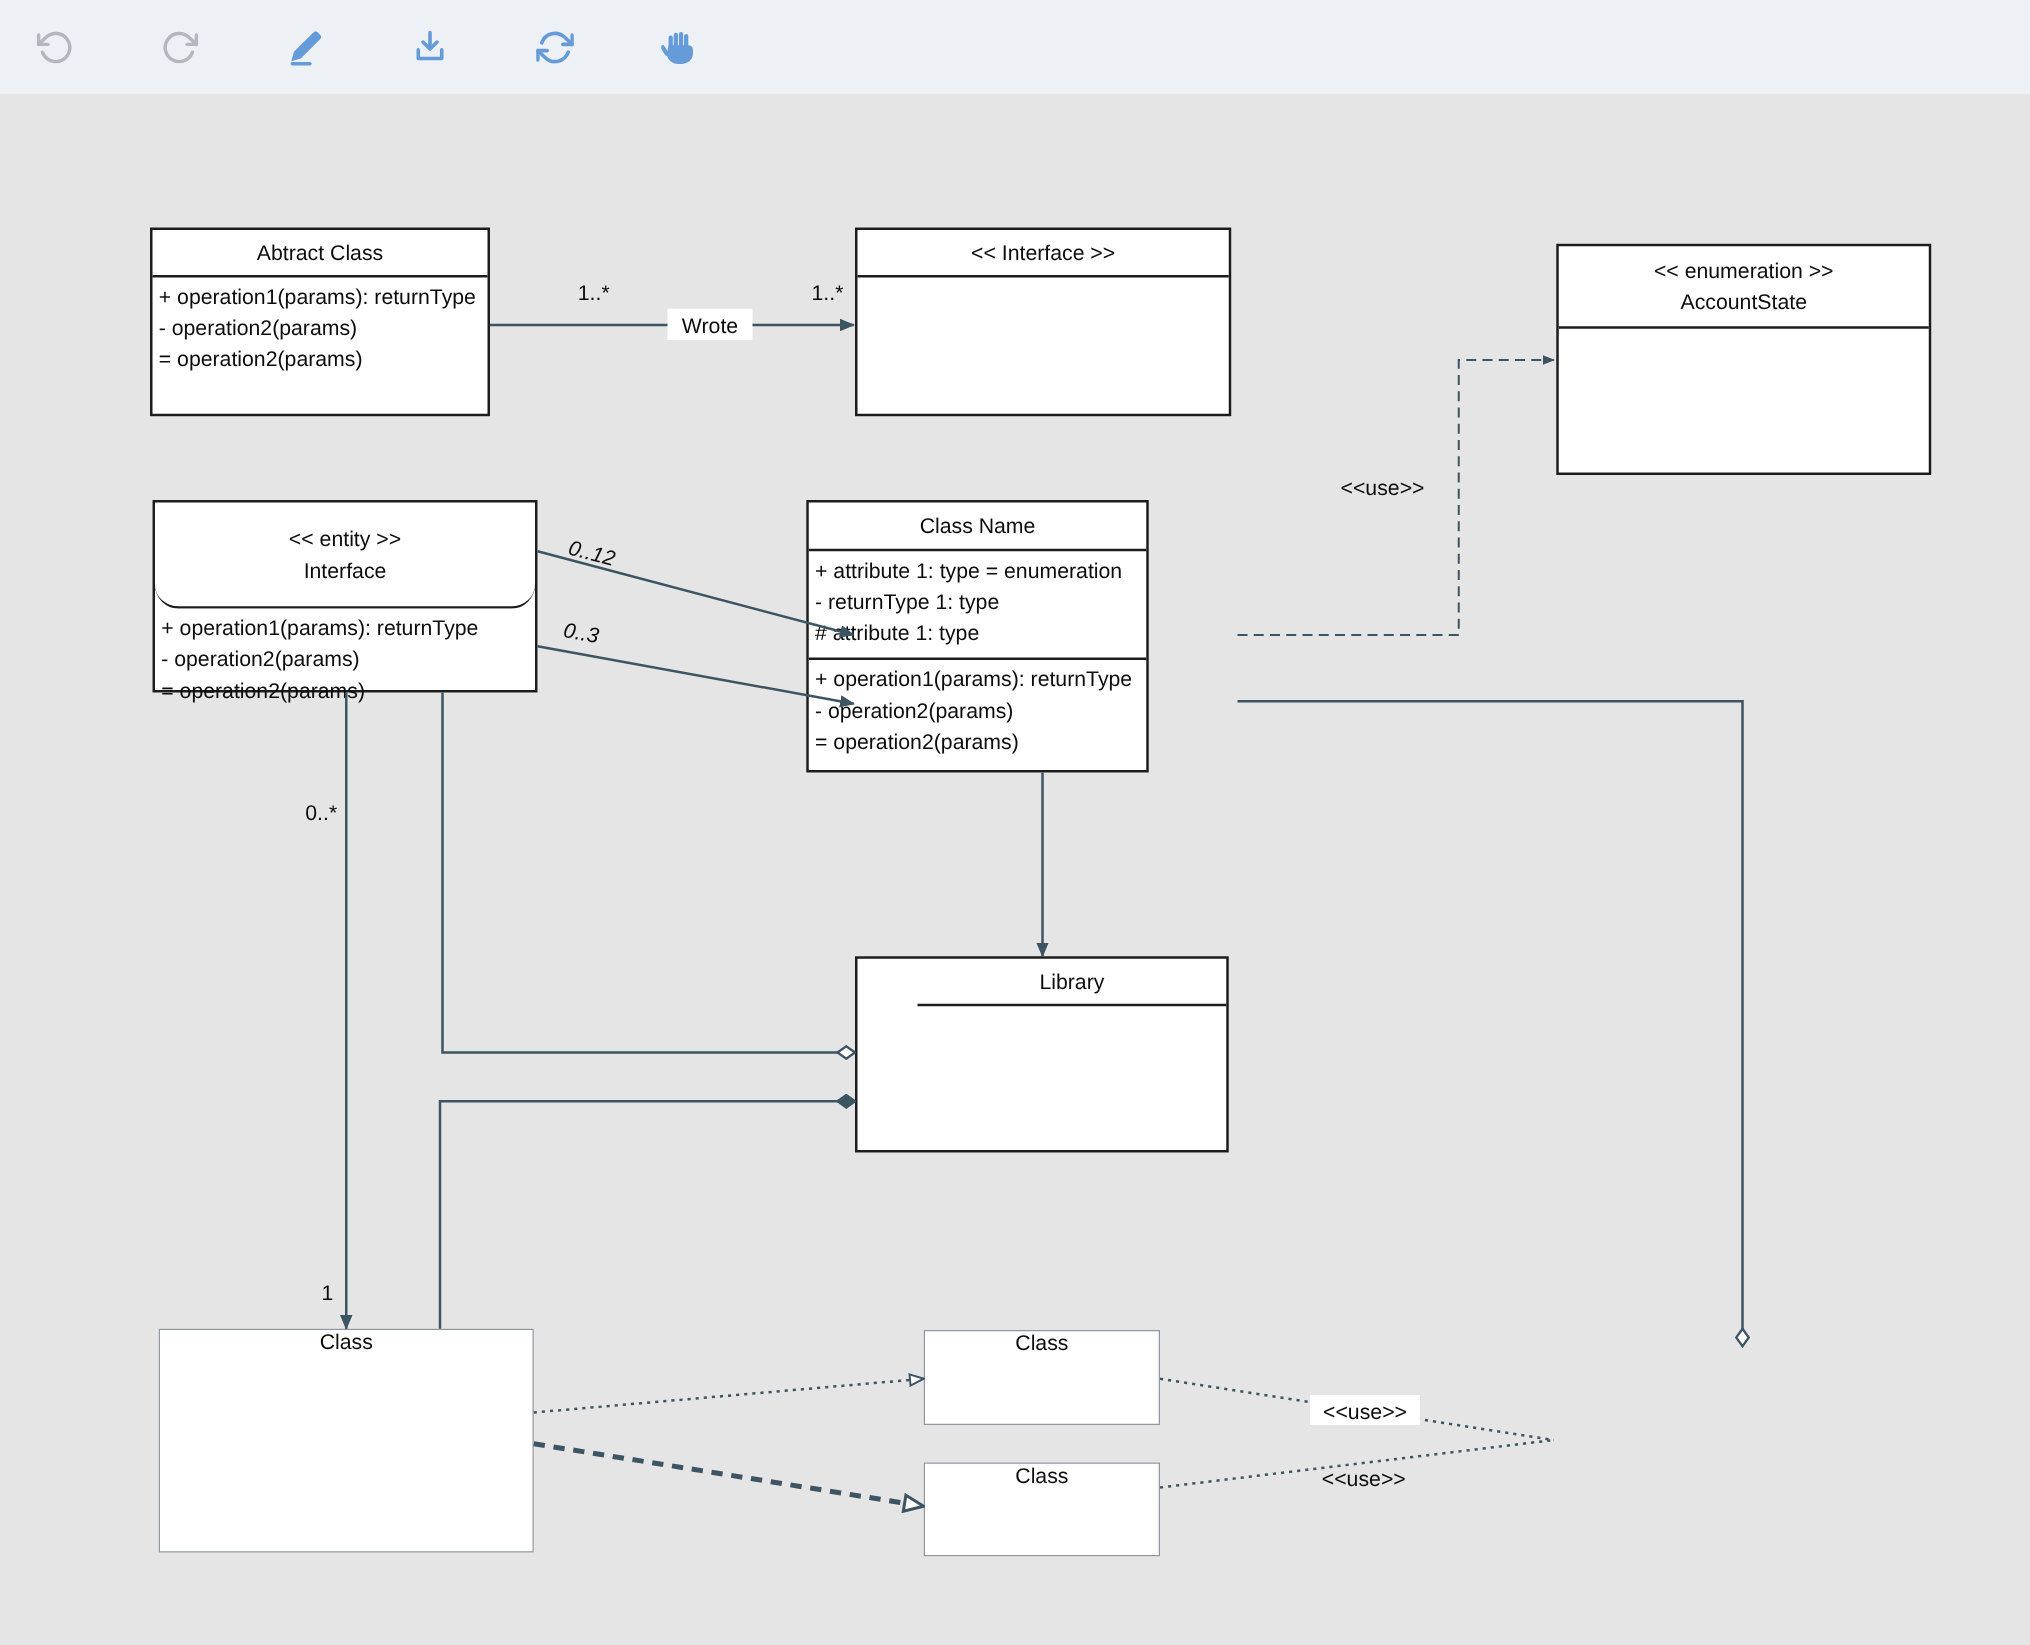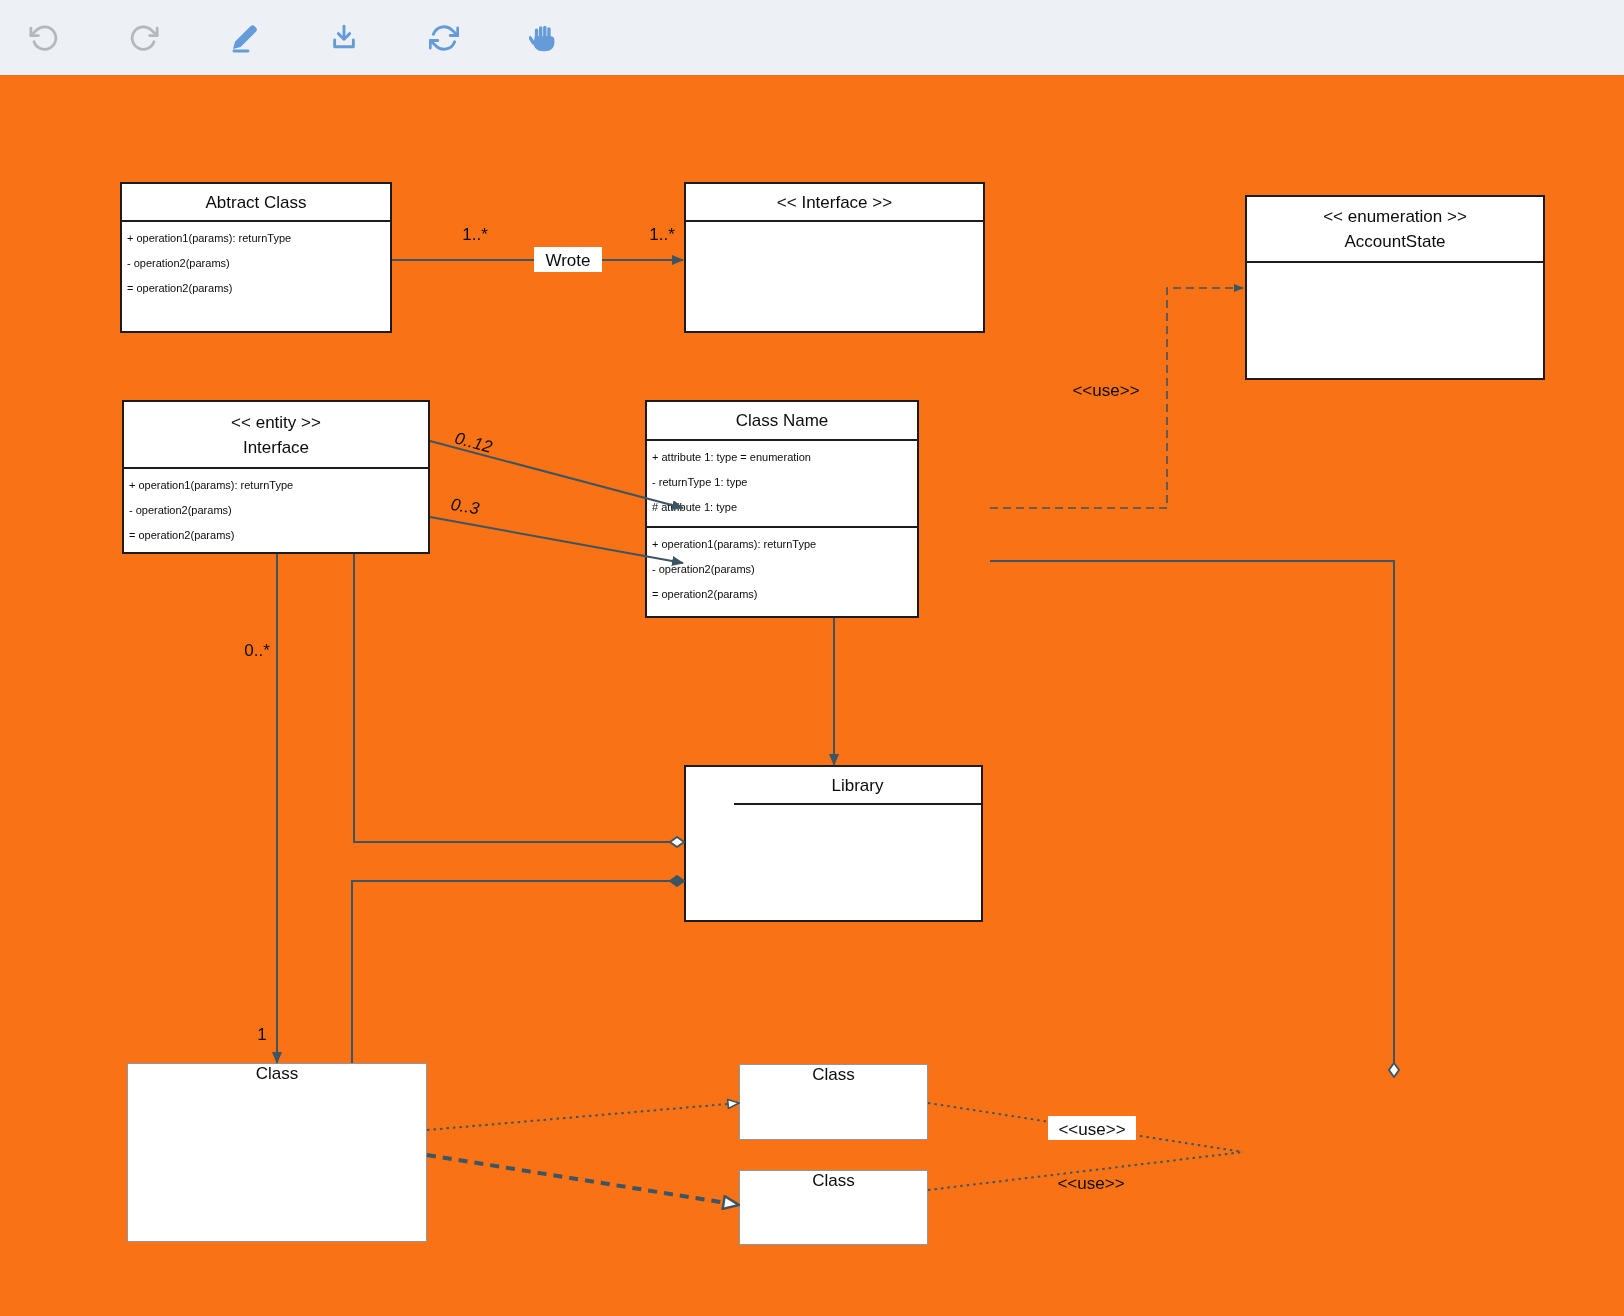--- a/index.html
+++ b/index.html
@@ -6,32 +6,32 @@
   body{width:1624px;height:1316px;position:relative;font-family:"Liberation Sans",sans-serif;color:#0c0c0c;overflow:hidden;}
 
   
   .toolbar{position:absolute;left:0;top:0;width:1624px;height:75px;background:#edf0f4;display:flex;align-items:center;gap:60px;padding-left:24px;box-sizing:border-box;z-index:5;}
   .tb-btn{width:40px;height:40px;display:flex;align-items:center;justify-content:center;background:none;border:none;padding:0;cursor:pointer;}
   .tb-btn svg{width:30px;height:30px;}
   .ic-gray{color:#b3b8bf;}
   .ic-blue{color:#649bd8;}
 
   
-  .canvas{position:absolute;left:0;top:0;width:1624px;height:1316px;background:#f97316;}
+  .canvas{position:absolute;left:0;top:0;width:1624px;height:1316px;background:#e5e5e5;}
   .edges{position:absolute;left:0;top:0;width:1624px;height:1316px;z-index:3;pointer-events:none;}
   .edges path{pointer-events:stroke;}
   .edges text{font-size:17px;fill:#0c0c0c;}
   .edges .ital{font-style:italic;}
 
   
   .node{position:absolute;background:#fff;box-sizing:border-box;z-index:2;}
   .uml{border:2px solid #1c1c1e;}
   .plain{border:1.5px solid #9097a0;display:flex;justify-content:center;font-size:17px;}
   .uml-title{display:flex;flex-direction:column;align-items:center;justify-content:center;text-align:center;font-size:17px;line-height:25px;border-bottom:2px solid #1c1c1e;box-sizing:border-box;}
-  .uml-body{padding:4px 5px 0 5px;font-size:11px;line-height:24.8px;box-sizing:border-box;}
+  .uml-body{padding:4px 5px 0 5px;font-size:17px;line-height:24.8px;box-sizing:border-box;}
   .sect{border-bottom:2px solid #1c1c1e;box-sizing:border-box;}
 </style>
 </head>
 <body>
 
 <div class="canvas">
 
   <div class="node uml" style="left:120px;top:182px;width:272px;height:151px;">
     <div class="uml-title" style="height:38px;">Abtract Class</div>
     <div class="uml-body">
@@ -48,21 +48,21 @@
 
   <div class="node uml" style="left:1245px;top:195px;width:300px;height:185px;">
     <div class="uml-title" style="height:66px;">
       <div>&lt;&lt; enumeration &gt;&gt;</div>
       <div>AccountState</div>
     </div>
     <div class="uml-body"></div>
   </div>
 
   <div class="node uml" style="left:122px;top:400px;width:308px;height:154px;">
-    <div class="uml-title" style="height:67px;">
+    <div class="uml-title" style="height:85px;border-radius:19px;">
       <div>&lt;&lt; entity &gt;&gt;</div>
       <div>Interface</div>
     </div>
     <div class="uml-body">
       <div>+ operation1(params): returnType</div>
       <div>- operation2(params)</div>
       <div>= operation2(params)</div>
     </div>
   </div>
 

